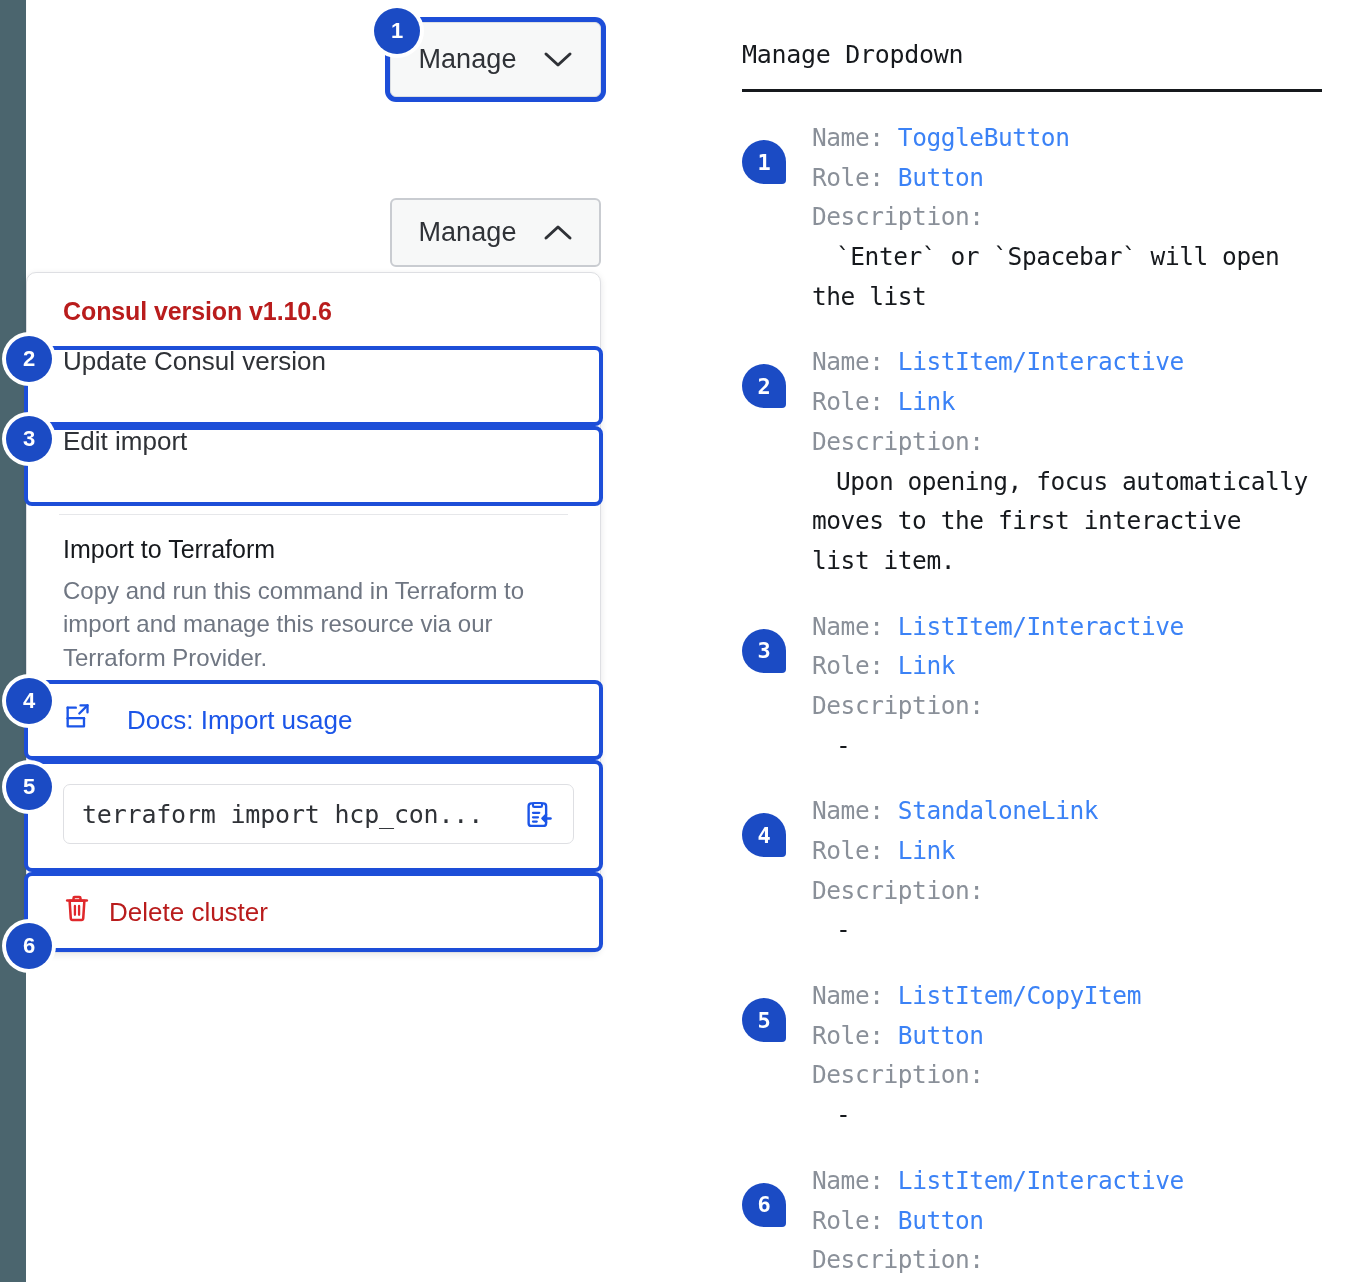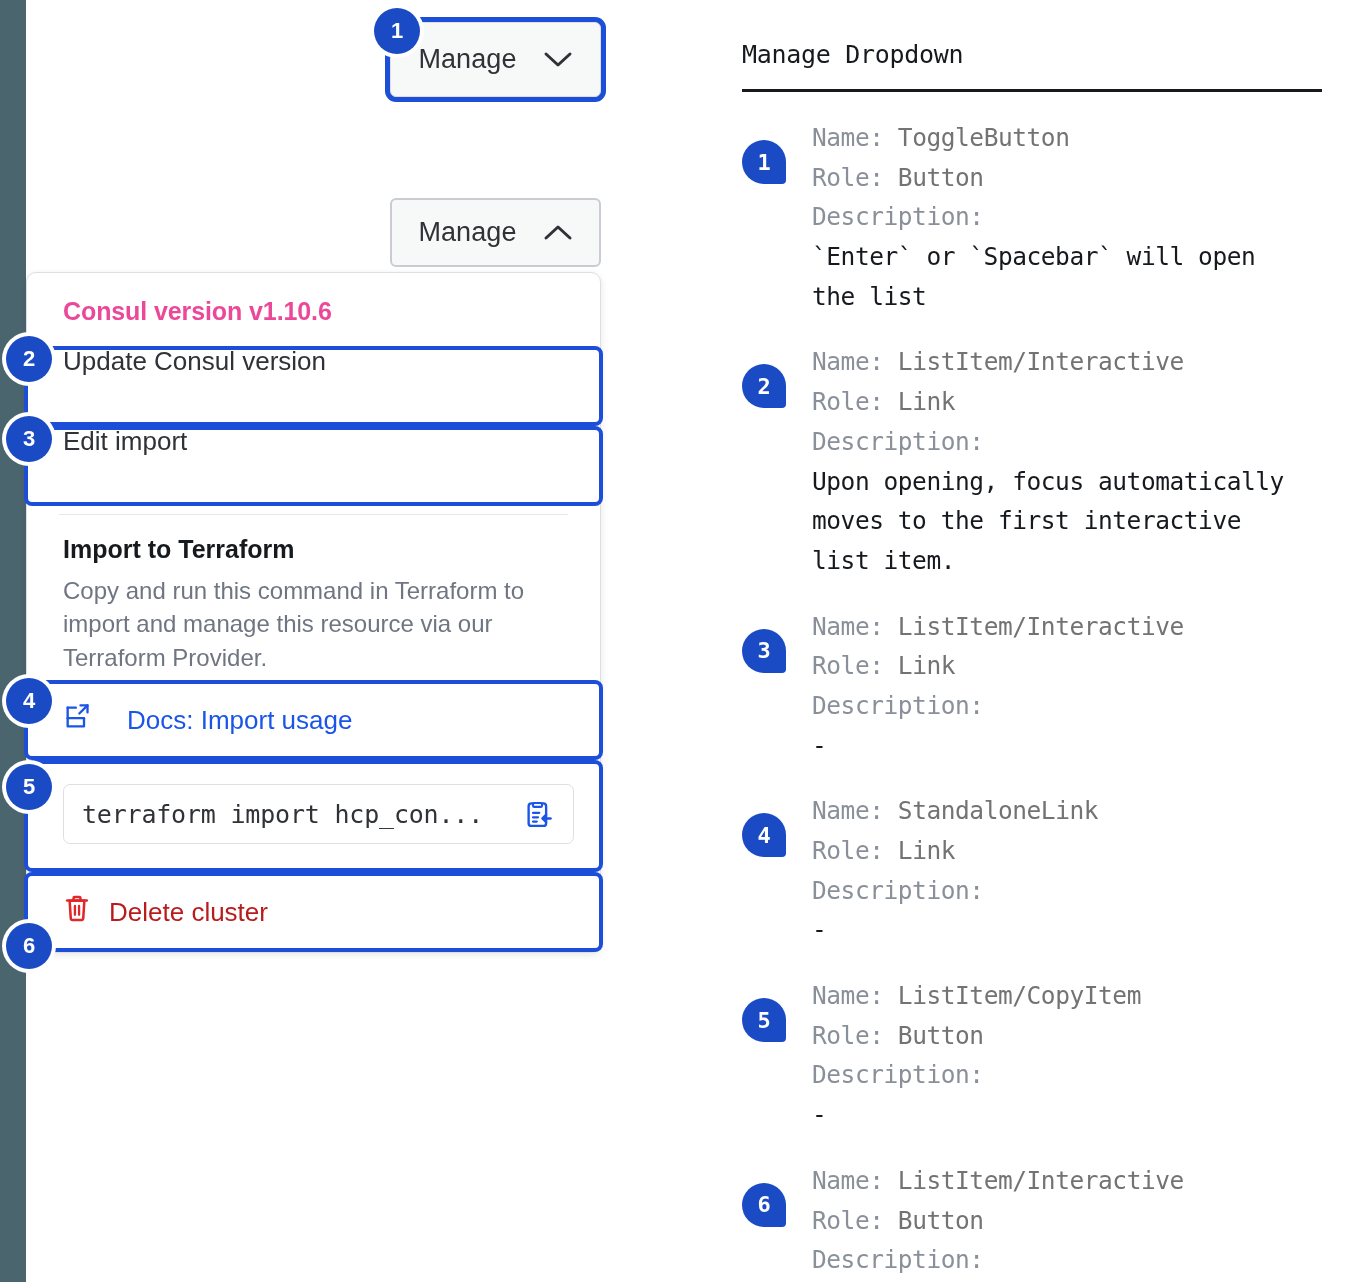--- a/index.html
+++ b/index.html
@@ -57,21 +57,21 @@
     left: 26px; top: 272px;
     width: 575px;
     background: #ffffff;
     border: 1px solid #dedfe3;
     border-radius: 10px;
     box-shadow: 0 2px 7px rgba(16,22,26,0.10);
   }
 
   .dd-header {
     padding: 24px 0 20px 36px;
-    font-size: 25px; font-weight: 700; color: #ec4899;
+    font-size: 25px; font-weight: 700; color: #b91c1c;
     letter-spacing: -0.1px;
   }
 
   
   .dd-row {
     position: relative;
     height: 80px;
     display: flex; 
     padding-left: 36px;
     font-size: 26px;
@@ -84,21 +84,21 @@
     left: -3px; right: -3px; top: 0px; bottom: 0px;
     border: 4px solid #1d4ed8;
     border-radius: 8px;
     pointer-events: none;
   }
 
   .dd-divider { height: 1px; background: #e6e7ea; margin: 8px 32px 6px 32px; }
 
   .dd-section-title {
     padding: 14px 0 10px 36px;
-    font-size: 25px; font-weight: 700; color: #16191d;
+    font-size: 25px; font-weight: 400; color: #16191d;
   }
   .dd-section-desc {
     padding: 0 34px 6px 36px;
     font-size: 24px; line-height: 1.39; color: #6f7682;
   }
 
   .dd-link-row { color: #1b55e8; display: flex; align-items: center; gap: 16px; font-size: 26px; }
   .dd-link-row .label { color: #1b55e8; margin-left: 20px; }
 
   .dd-delete-row { color: #b91c1c; display: flex; align-items: center; gap: 18px; font-size: 26px; font-weight: 500; }
@@ -176,22 +176,22 @@
 
   .legend-body {
     flex: 1 1 auto;
     font-family: "DejaVu Sans Mono", "Liberation Mono", monospace;
     font-size: 24.5px;
     line-height: 1.62;
     color: #16191d;
     letter-spacing: -0.45px;
   }
   .legend-body .k { color: #8a9099; }
-  .legend-body .v { color: #737373; }
-  .legend-body .desc { color: #16191d; white-space: pre-line; }
+  .legend-body .v { color: #3b82f6; }
+  .legend-body .desc { color: #16191d; white-space: pre-line; margin-left: 24px; }
   .legend-body .line { display: block; }
 </style>
 </head>
 <body>
 
 <div id="page">
 
   <div class="left-rail"></div>
 
   <div class="mock-pane">

